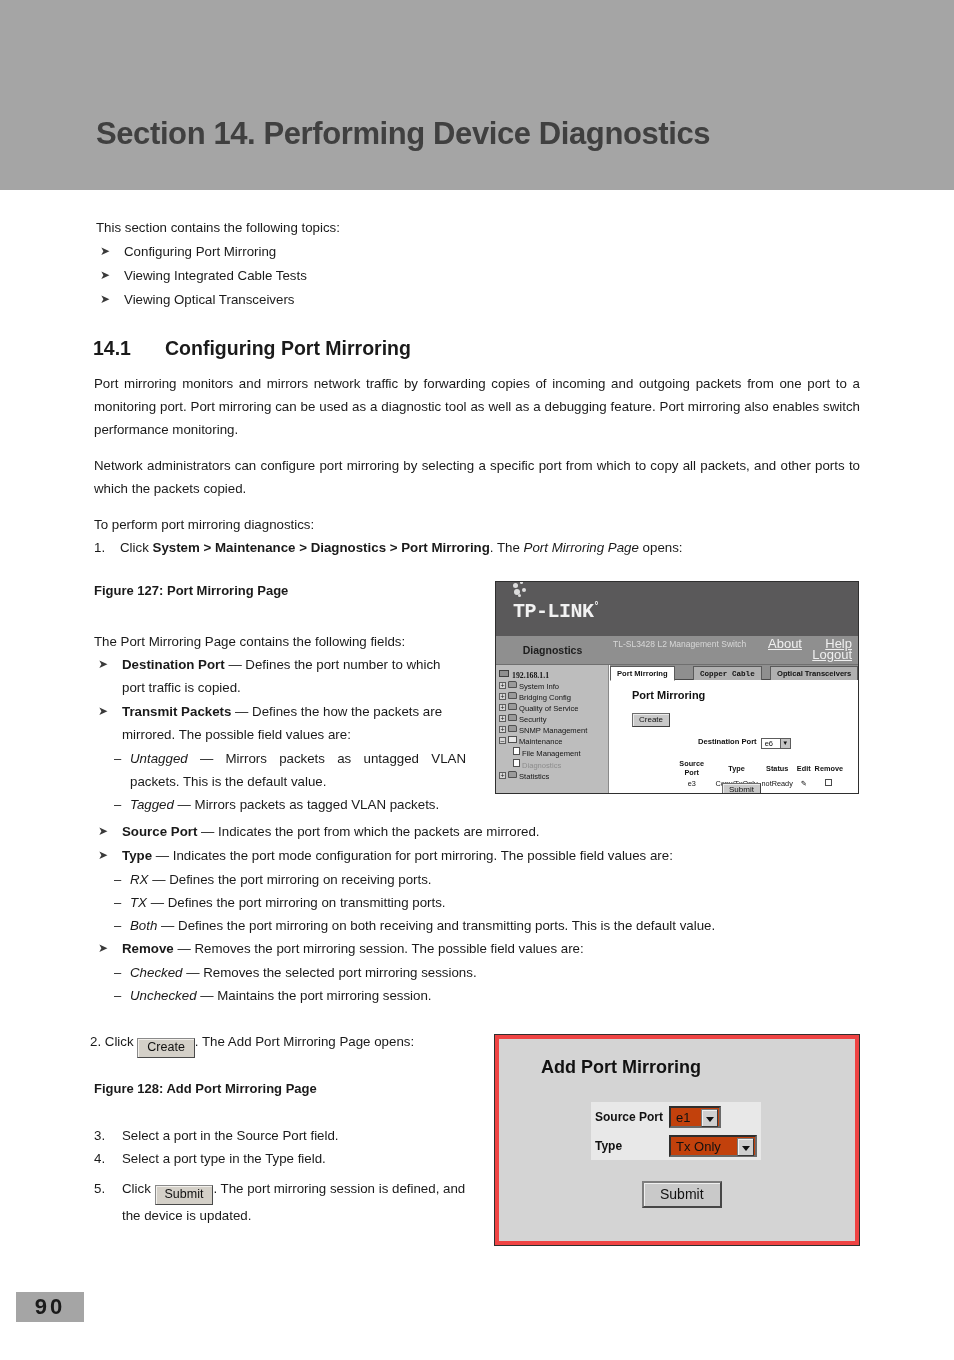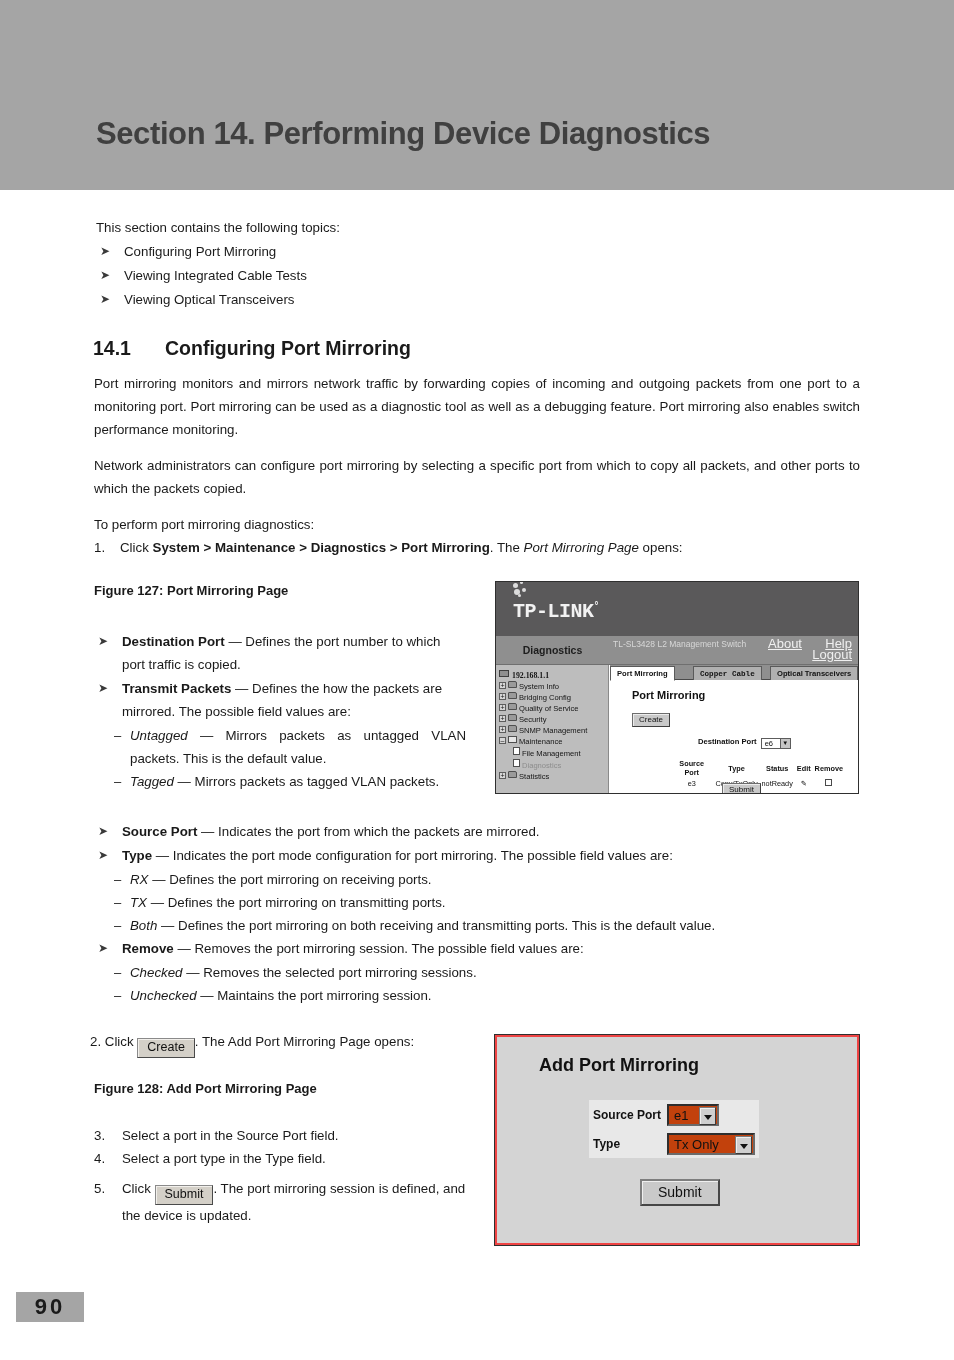--- a/index.html
+++ b/index.html
@@ -214,21 +214,21 @@
   .chkbox {
     display:inline-block; width:7px; height:7px;
     border:1px solid #4a4a4a; background:#fff;
   }
   .mc-submit { position:absolute; left:112px; top:118px; }
 
   
   .fig128 {
     position:absolute; left:495px; top:845px;
     width:364px; height:210px;
-    background:#d4d4d4; border:2px solid #ef4444;
+    background:#d4d4d4; border:4px solid #ef4444;
     outline:1px solid #2f2f2f;
   }
   .f128-title {
     position:absolute; left:42px; top:18px;
     font-size:18px; font-weight:bold; color:#111;
   }
   .f128-form {
     position:absolute; left:92px; top:63px; width:170px;
     background:#e8e8e8;
   }
@@ -311,20 +311,21 @@
   <div class="col para" style="left:94px; top:323px; width:766px;">To perform port mirroring diagnostics:</div>
 
   <div class="col num-item" style="left:94px; top:346px; width:766px;">
     <span class="num">1.</span>
     <span>Click </span><b>System &gt; Maintenance &gt; Diagnostics &gt; Port Mirroring</b><span>. The </span><i>Port Mirroring Page</i><span> opens:</span>
   </div>
 
   <div class="col fig-caption" style="left:94px; top:393px;">Figure 127: Port Mirroring Page</div>
 
   <div class="col" style="left:94px; top:440px; width:372px;">
+    <div class="para">The Port Mirroring Page contains the following fields:</div>
 
     <div class="arrow-item" style="line-height:23px;">
       <span class="gl">➤</span>
       <b>Destination Port</b><span> — Defines the port number to which port traffic is copied.</span>
     </div>
 
     <div class="arrow-item" style="line-height:23px;">
       <span class="gl">➤</span>
       <b>Transmit Packets</b><span> — Defines the how the packets are mirrored. The possible field values are:</span>
     </div>

